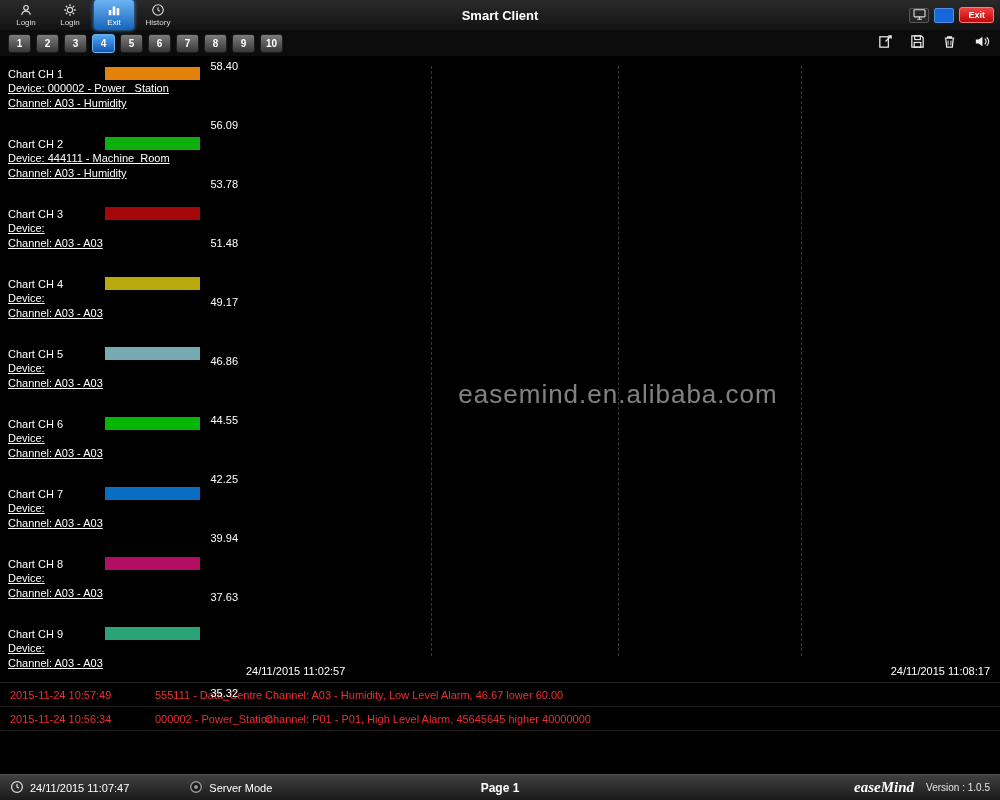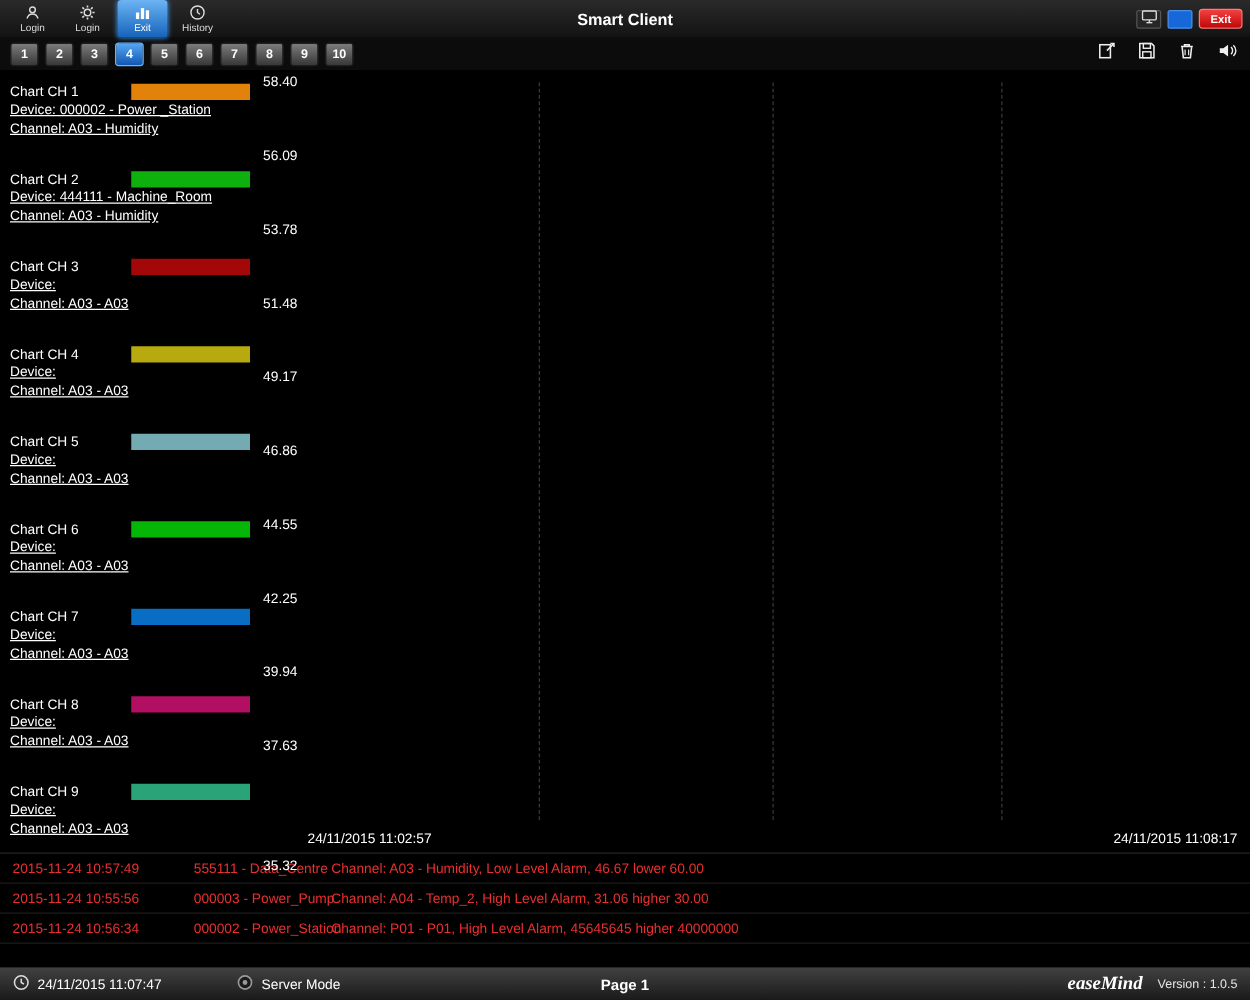--- a/index.html
+++ b/index.html
@@ -348,38 +348,34 @@
             </div>
             <div class="bargroup">
               <div class="bar orange" style="height: 90.64%; background: linear-gradient(90deg, rgb(143, 74, 4), rgb(232, 134, 13) 22%, rgb(255, 203, 146) 50%, rgb(232, 134, 13) 78%, rgb(143, 74, 4));"></div>
               <div class="bar green" style="height: 9.88%; background: linear-gradient(90deg, rgb(6, 80, 6), rgb(47, 174, 47) 28%, rgb(134, 227, 134) 50%, rgb(47, 174, 47) 72%, rgb(6, 80, 6));"></div>
             </div>
             <div class="bargroup">
               <div class="bar orange" style="height: 90.81%; background: linear-gradient(90deg, rgb(143, 74, 4), rgb(232, 134, 13) 22%, rgb(255, 203, 146) 50%, rgb(232, 134, 13) 78%, rgb(143, 74, 4));"></div>
               <div class="bar green" style="height: 10.14%; background: linear-gradient(90deg, rgb(6, 80, 6), rgb(47, 174, 47) 28%, rgb(134, 227, 134) 50%, rgb(47, 174, 47) 72%, rgb(6, 80, 6));"></div>
             </div>
           </div>
+        <div class="watermark">easemind.en.alibaba.com</div>
       </div>
       <div class="xlabels">
         <span>24/11/2015 11:02:57</span>
         <span>24/11/2015 11:08:17</span>
       </div>
     </div>
   </div>
 
   <div class="alarms">
       <div class="alarmrow">
         <span class="al-time">2015-11-24 10:57:49</span>
         <span class="al-dev">555111 - Data_Centre</span>
         <span class="al-msg">Channel: A03 - Humidity, Low Level Alarm, 46.67 lower 60.00</span>
-      </div>
-      <div class="alarmrow">
-        <span class="al-time">2015-11-24 10:55:56</span>
-        <span class="al-dev">000003 - Power_Pump</span>
-        <span class="al-msg">Channel: A04 - Temp_2, High Level Alarm, 31.06 higher 30.00</span>
       </div>
       <div class="alarmrow">
         <span class="al-time">2015-11-24 10:56:34</span>
         <span class="al-dev">000002 - Power_Station</span>
         <span class="al-msg">Channel: P01 - P01, High Level Alarm, 45645645 higher 40000000</span>
       </div>
     </div>
 
   <footer class="statusbar">
     <div class="sb-group">

